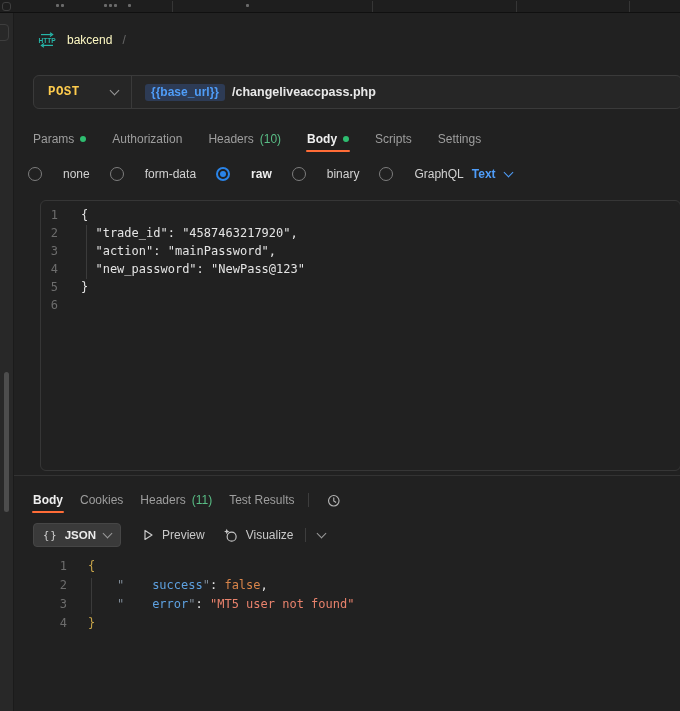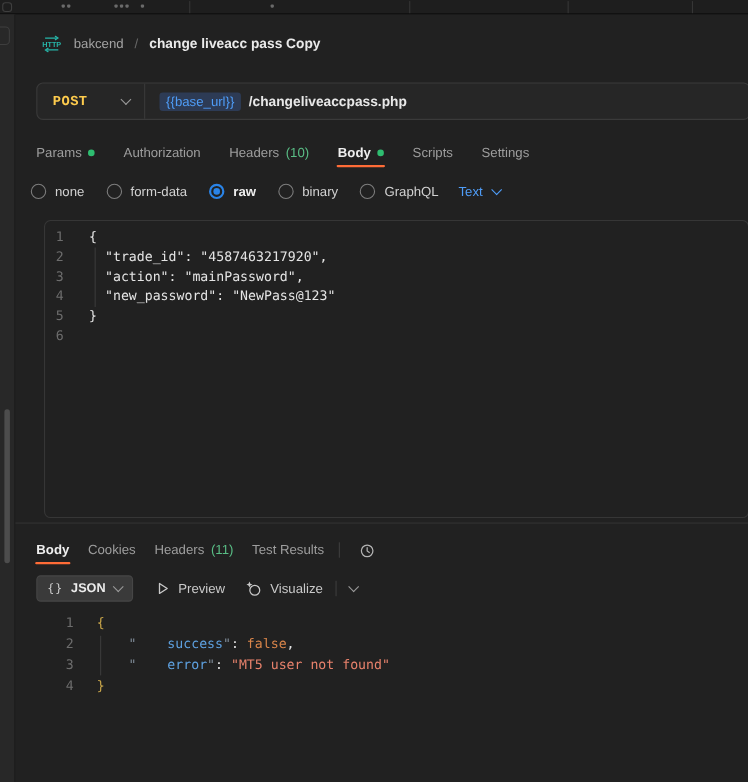--- a/index.html
+++ b/index.html
@@ -37,51 +37,51 @@
   .top-strip{position:absolute;left:0;top:0;width:680px;height:13px;background:var(--strip-bg);border-bottom:1px solid #101010;}
   .ts-sep{position:absolute;top:1px;width:1px;height:11px;background:#363636;}
   .ts-dot{position:absolute;top:4px;width:3px;height:3px;border-radius:1px;background:#6a6a6a;}
   .ts-btn-frag{position:absolute;left:2px;top:2px;width:9px;height:9px;border:1px solid #3f3f3f;border-radius:3px;}
   
   .left-rail{position:absolute;left:0;top:13px;width:14px;height:698px;background:var(--rail-bg);border-right:1px solid #1b1b1b;}
   .rail-btn{position:absolute;left:-6px;top:11px;width:15px;height:17px;border:1px solid #3e3e3e;border-radius:4px;}
   .rail-scroll{position:absolute;left:4px;top:359px;width:5px;height:140px;border-radius:2.5px;background:#4d4d4d;}
   
   .breadcrumb{position:absolute;left:37px;top:30px;height:20px;display:flex;align-items:center;gap:10px;}
-  .bc-collection{color:#a3a3a3;}
+  .bc-collection{color:#fef9c3;}
   .bc-sep{color:#686868;}
   .bc-name{color:#eaeaea;font-weight:700;font-size:12.5px;}
   
   .url-bar{position:absolute;left:33px;top:75px;width:649px;height:34px;background:#262626;border:1px solid var(--border);border-radius:6px;display:flex;align-items:stretch;}
   .method{width:97px;display:flex;align-items:center;justify-content:space-between;padding:0 13px 0 14px;cursor:pointer;font-family:Liberation Mono, monospace;}
   .method-label{color:var(--post-yellow);font-weight:700;font-size:12.5px;letter-spacing:.4px;}
   .url-vsep{width:1px;background:var(--border);}
   .url-text{display:flex;align-items:center;gap:7px;padding-left:13px;flex:1;overflow:hidden;}
-  .url-chip{background:var(--chip-bg);color:var(--blue);border-radius:3px;padding:1px 6px 2px;font-weight:400;}
+  .url-chip{background:var(--chip-bg);color:var(--blue);border-radius:3px;padding:1px 6px 2px;font-weight:700;}
   .url-path{color:#e8e8e8;font-weight:600;font-size:12.5px;white-space:nowrap;}
   
   .chev{width:7px;height:7px;border-right:1.6px solid currentColor;border-bottom:1.6px solid currentColor;transform:rotate(45deg);margin-top:-3px;display:inline-block;flex:none;}
   .chev.gray{color:#9a9a9a;}
   .chev.blue{color:var(--blue);}
   
   .req-tabs{position:absolute;left:33px;top:128px;height:22px;display:flex;gap:26px;align-items:center;color:var(--txt-gray);}
   .tab{position:relative;display:flex;align-items:center;gap:6px;cursor:pointer;height:100%;}
   .tab.active .tab-label{color:var(--txt-white);font-weight:600;}
   .tab .dot{width:6px;height:6px;border-radius:50%;background:var(--green);}
   .tab .count{color:var(--green-text);}
   .tab .underline{position:absolute;left:-1px;right:-1px;bottom:-2px;height:2px;background:var(--orange);border-radius:1px;}
   
   .body-modes{position:absolute;left:28px;top:161px;height:26px;display:flex;align-items:center;}
   .modes-list{display:flex;align-items:center;gap:20px;}
-  .mode{display:flex;align-items:center;gap:8px;cursor:pointer;color:#d2d2d2;text-align:center;}
+  .mode{display:flex;align-items:center;gap:21px;cursor:pointer;color:#d2d2d2;text-align:center;}
   .radio{width:14px;height:14px;border-radius:50%;border:1px solid #7d7d7d;flex:none;}
   .mode.selected .radio{border:2px solid var(--radio-blue);position:relative;}
   .mode.selected .radio::after{content:"";position:absolute;left:2px;top:2px;width:6px;height:6px;border-radius:50%;background:var(--radio-blue);}
   .mode.selected .mode-label{color:var(--txt-white);font-weight:600;}
-  .lang-select{display:flex;align-items:center;gap:9px;margin-left:18px;color:var(--blue);font-weight:400;cursor:pointer;}
+  .lang-select{display:flex;align-items:center;gap:9px;margin-left:8px;color:var(--blue);font-weight:700;cursor:pointer;}
   
   .code{font-family:"DejaVu Sans Mono",monospace;font-size:12px;}
   .req-editor{position:absolute;left:40px;top:200px;width:641px;height:271px;border:1px solid #363636;border-radius:6px;padding-top:5px;}
   .cl{display:flex;height:18px;line-height:18px;}
   .resp-code .cl{height:19px;line-height:19px;}
   .ln{color:var(--ln);text-align:right;flex:none;}
   .req-editor .ln{width:17px;}
   .req-editor .txt{margin-left:23px;}
   .txt{white-space:pre;color:var(--tk-plain);}
   .indent-guide{position:absolute;width:1px;background:#3b3b3b;}
@@ -140,21 +140,20 @@
 <div class="breadcrumb">
   <svg width="20" height="16" viewBox="0 0 20 16">
     <path d="M4 2.6h10.5" stroke="#26b6a9" stroke-width="1.2" fill="none"></path>
     <path d="M13 .8l2.6 1.8-2.6 1.8" stroke="#26b6a9" stroke-width="1.2" fill="none"></path>
     <text x="10" y="10.8" font-size="6.6" font-weight="bold" text-anchor="middle" fill="#26b6a9" font-family="Liberation Sans, sans-serif">HTTP</text>
     <path d="M16 13.4H5.5" stroke="#26b6a9" stroke-width="1.2" fill="none"></path>
     <path d="M7 11.6l-2.6 1.8L7 15.2" stroke="#26b6a9" stroke-width="1.2" fill="none"></path>
   </svg>
   <span class="bc-collection">bakcend</span>
   <span class="bc-sep">/</span>
-  <span class="bc-name">change liveacc pass Copy</span>
 </div>
 
 <div class="url-bar">
   <div class="method">
     <span class="method-label">POST</span>
     <span class="chev gray"></span>
   </div>
   <div class="url-vsep"></div>
   <div class="url-text">
     <span class="url-chip">{{base_url}}</span>

